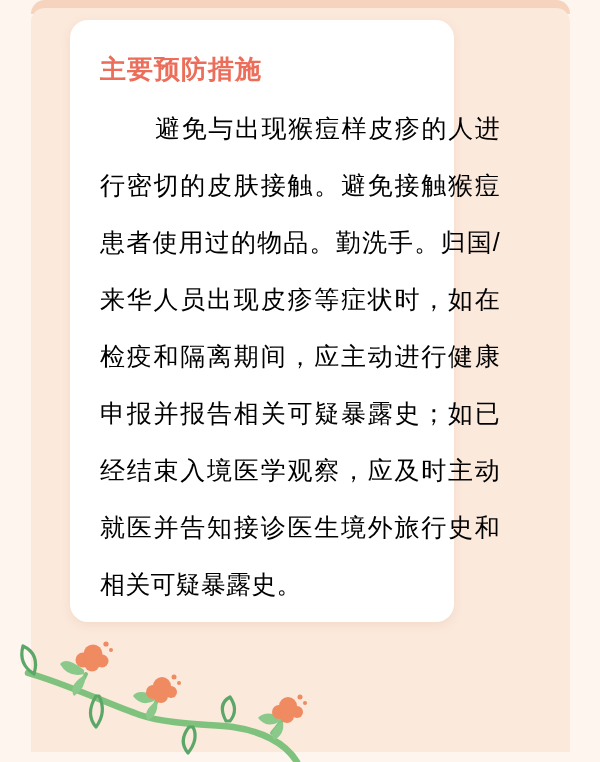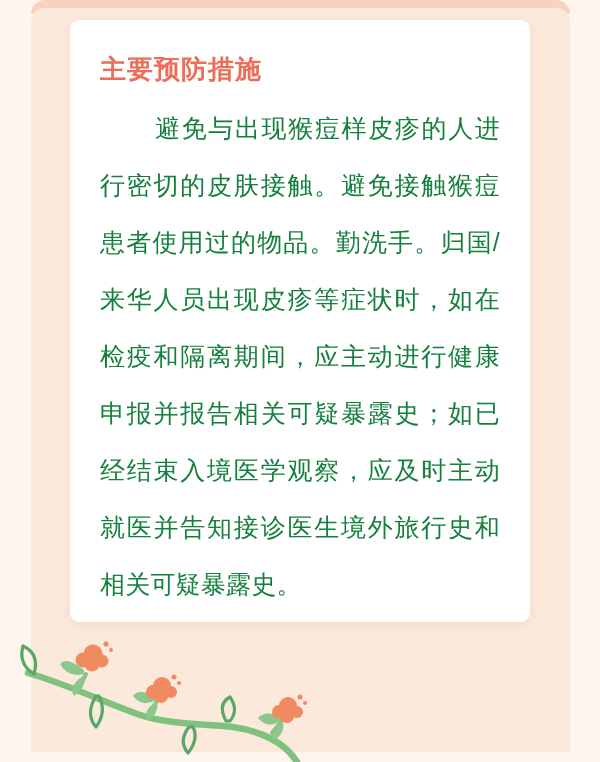--- a/index.html
+++ b/index.html
@@ -29,41 +29,41 @@
     top: 8px;
     width: 539px;
     height: 744px;
     background: #fbe9dc;
     border-radius: 14px 14px 0 0;
   }
   .card {
     position: absolute;
     left: 70px;
     top: 20px;
-    width: 460px;
+    width: 384px;
     height: 602px;
     background: #ffffff;
-    border-radius: 9px;
+    border-radius: 18px;
     box-shadow: 0 3px 10px rgba(215, 165, 135, 0.22);
     box-sizing: border-box;
     padding: 34px 30px 0 30px;
   }
   .card-title {
     font-size: 26px;
     line-height: 30px;
     font-weight: 700;
     color: #ec6e5a;
     letter-spacing: 1px;
   }
   .card-body {
     margin-top: 16px;
     width: 400px;
     font-size: 25px;
     line-height: 57px;
-    color: #15803d;
+    color: #000000;
     text-align: justify;
     text-indent: 55px;
     letter-spacing: 0.2px;
     word-break: break-all;
   }
   .vine {
     position: absolute;
     left: 0;
     top: 630px;
     width: 320px;

